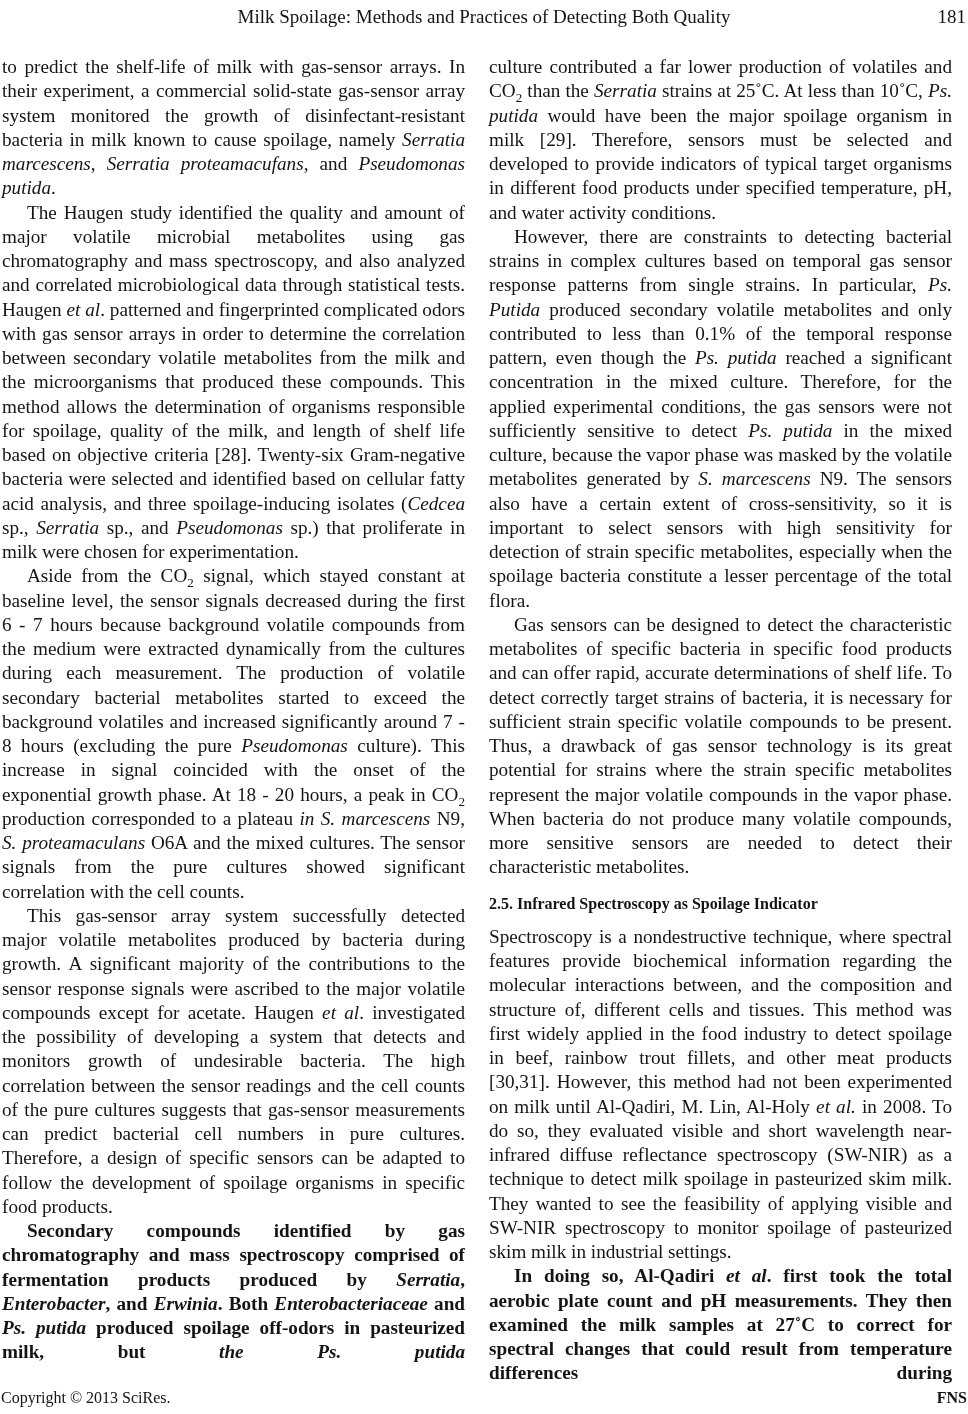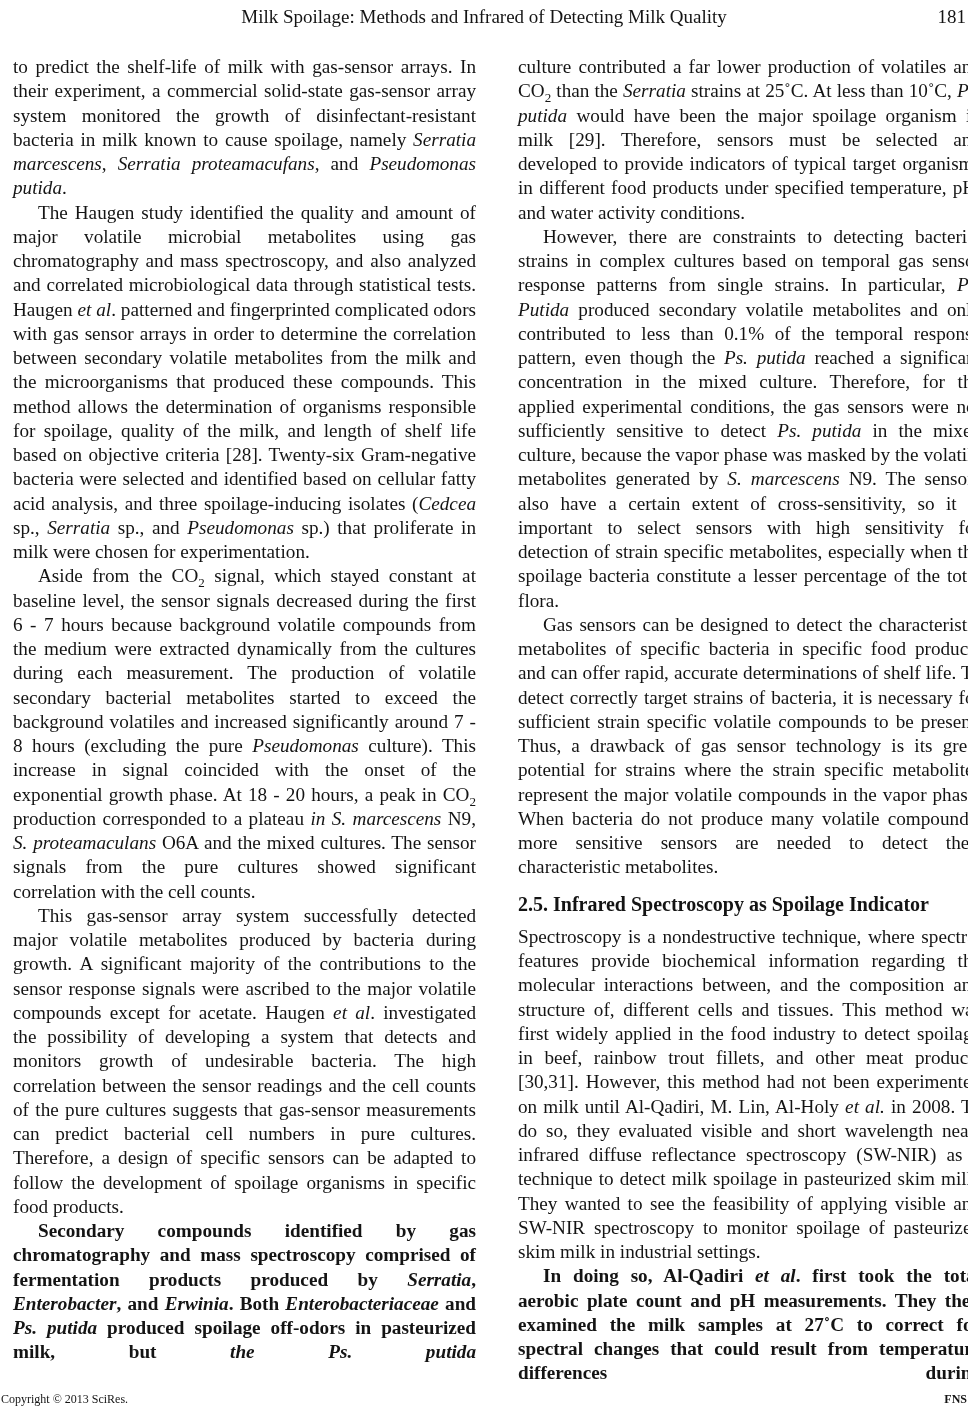--- a/index.html
+++ b/index.html
@@ -31,72 +31,72 @@
   }
   .hdr-page {
     position: absolute;
     right: 2px;
     top: 0;
   }
   
   .body-cols {
     position: absolute;
     top: 55px;
-    left: 13px;
+    left: 2px;
     right: 1px;
     display: flex;
-    gap: 42px;
+    gap: 24px;
   }
   .col {
     width: 463px;
     flex: 0 0 463px;
     font-size: 19.2px;
     line-height: 24.25px;
     text-align: justify;
     hyphens: auto;
   }
   .col p {
     margin: 0;
     padding: 0;
   }
   .col p.ind { text-indent: 25px; }
   .col p.cont { text-align-last: justify; font-weight: bold; }
   .col h2 {
-    font-size: 20px;
+    font-size: 16px;
     line-height: 24.25px;
     font-weight: bold;
     text-align: left;
     text-align-last: left;
     margin: 12px 0 9px 0;
   }
   .col sub {
     font-size: 68%;
     line-height: 0;
   }
   
   .ftr {
     position: absolute;
     left: 1px;
     right: 1px;
     bottom: 7px;
     display: flex;
     justify-content: space-between;
-    font-size: 12px;
+    font-size: 16px;
   }
   .ftr .fns {
     font-weight: bold;
   }
 </style>
 </head>
 <body>
 
 <div class="page">
 
   <div class="hdr">
-    <span class="hdr-title">Milk Spoilage: Methods and Infrared of Detecting Milk Quality</span>
+    <span class="hdr-title">Milk Spoilage: Methods and Practices of Detecting Both Quality</span>
     <span class="hdr-page">181</span>
   </div>
 
   <div class="body-cols">
     <div class="col">
         <p class=""><span>to predict the shelf-life of milk with gas-sensor arrays. In their experiment, a commercial solid-state gas-sensor array system monitored the growth of disinfectant-resistant bacteria in milk known to cause spoilage, namely </span><i>Serratia marcescens</i><span>, </span><i>Serratia proteamacufans</i><span>, and </span><i>Pseudomonas putida</i><span>.</span></p>
         <p class="ind"><span>The Haugen study identified the quality and amount of major volatile microbial metabolites using gas chromatography and mass spectroscopy, and also analyzed and correlated microbiological data through statistical tests. Haugen </span><i>et al</i><span>. patterned and fingerprinted complicated odors with gas sensor arrays in order to determine the correlation between secondary volatile metabolites from the milk and the microorganisms that produced these compounds. This method allows the determination of organisms responsible for spoilage, quality of the milk, and length of shelf life based on objective criteria [28]. Twenty-six Gram-negative bacteria were selected and identified based on cellular fatty acid analysis, and three spoilage-inducing isolates (</span><i>Cedcea</i><span> sp., </span><i>Serratia</i><span> sp., and </span><i>Pseudomonas</i><span> sp.) that proliferate in milk were chosen for experimentation.</span></p>
         <p class="ind"><span>Aside from the CO</span><sub>2</sub><span> signal, which stayed constant at baseline level, the sensor signals decreased during the first 6 - 7 hours because background volatile compounds from the medium were extracted dynamically from the cultures during each measurement. The production of volatile secondary bacterial metabolites started to exceed the background volatiles and increased significantly around 7 - 8 hours (excluding the pure </span><i>Pseudomonas</i><span> culture). This increase in signal coincided with the onset of the exponential growth phase. At 18 - 20 hours, a peak in CO</span><sub>2</sub><span> production corresponded to a plateau </span><i>in S. marcescens</i><span> N9, </span><i>S. proteamaculans</i><span> O6A and the mixed cultures. The sensor signals from the pure cultures showed significant correlation with the cell counts.</span></p>
         <p class="ind"><span>This gas-sensor array system successfully detected major volatile metabolites produced by bacteria during growth. A significant majority of the contributions to the sensor response signals were ascribed to the major volatile compounds except for acetate. Haugen </span><i>et al</i><span>. investigated the possibility of developing a system that detects and monitors growth of undesirable bacteria. The high correlation between the sensor readings and the cell counts of the pure cultures suggests that gas-sensor measurements can predict bacterial cell numbers in pure cultures. Therefore, a design of specific sensors can be adapted to follow the development of spoilage organisms in specific food products.</span></p>
         <p class="ind cont"><span>Secondary compounds identified by gas chromatography and mass spectroscopy comprised of fermentation products produced by </span><i>Serratia</i><span>, </span><i>Enterobacter</i><span>, and </span><i>Erwinia</i><span>. Both </span><i>Enterobacteriaceae</i><span> and </span><i>Ps. putida</i><span> produced spoilage off-odors in pasteurized milk, but </span><i>the Ps. putida</i></p>

